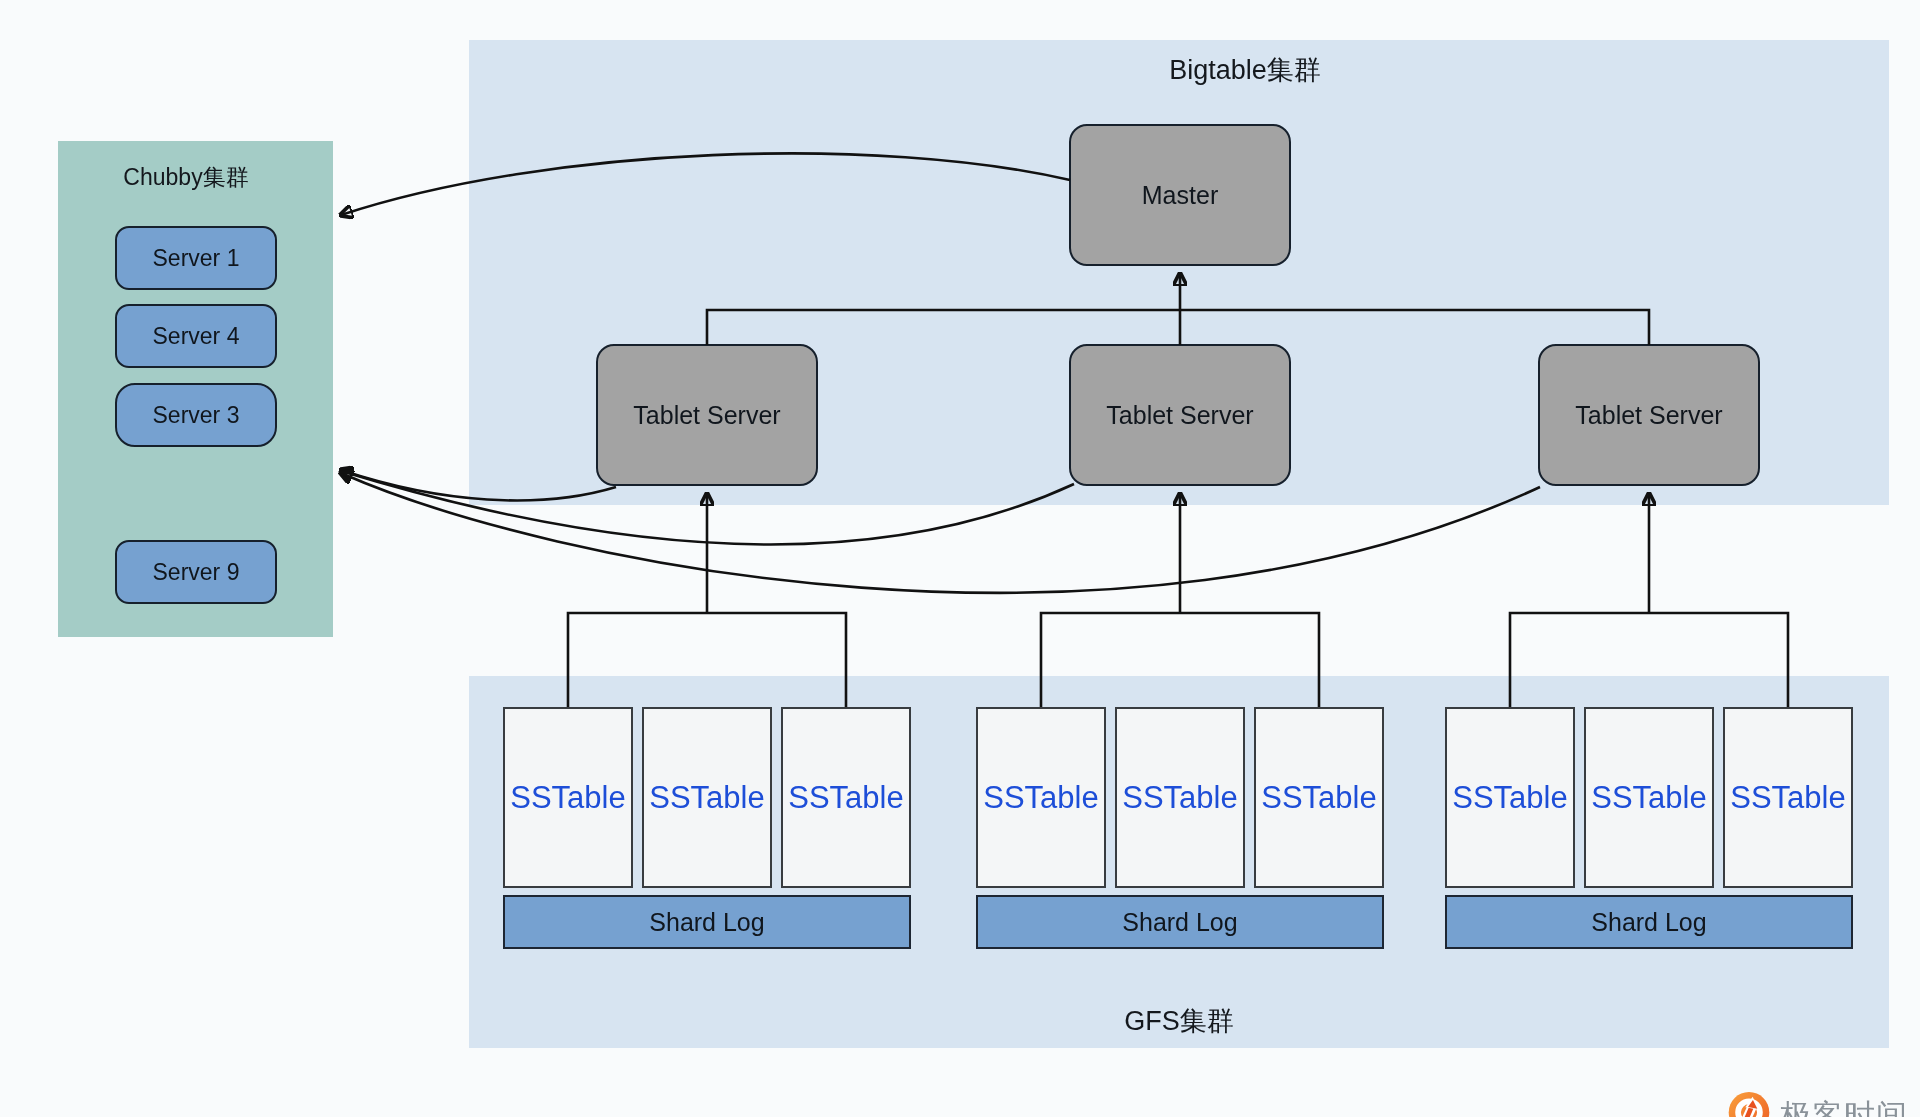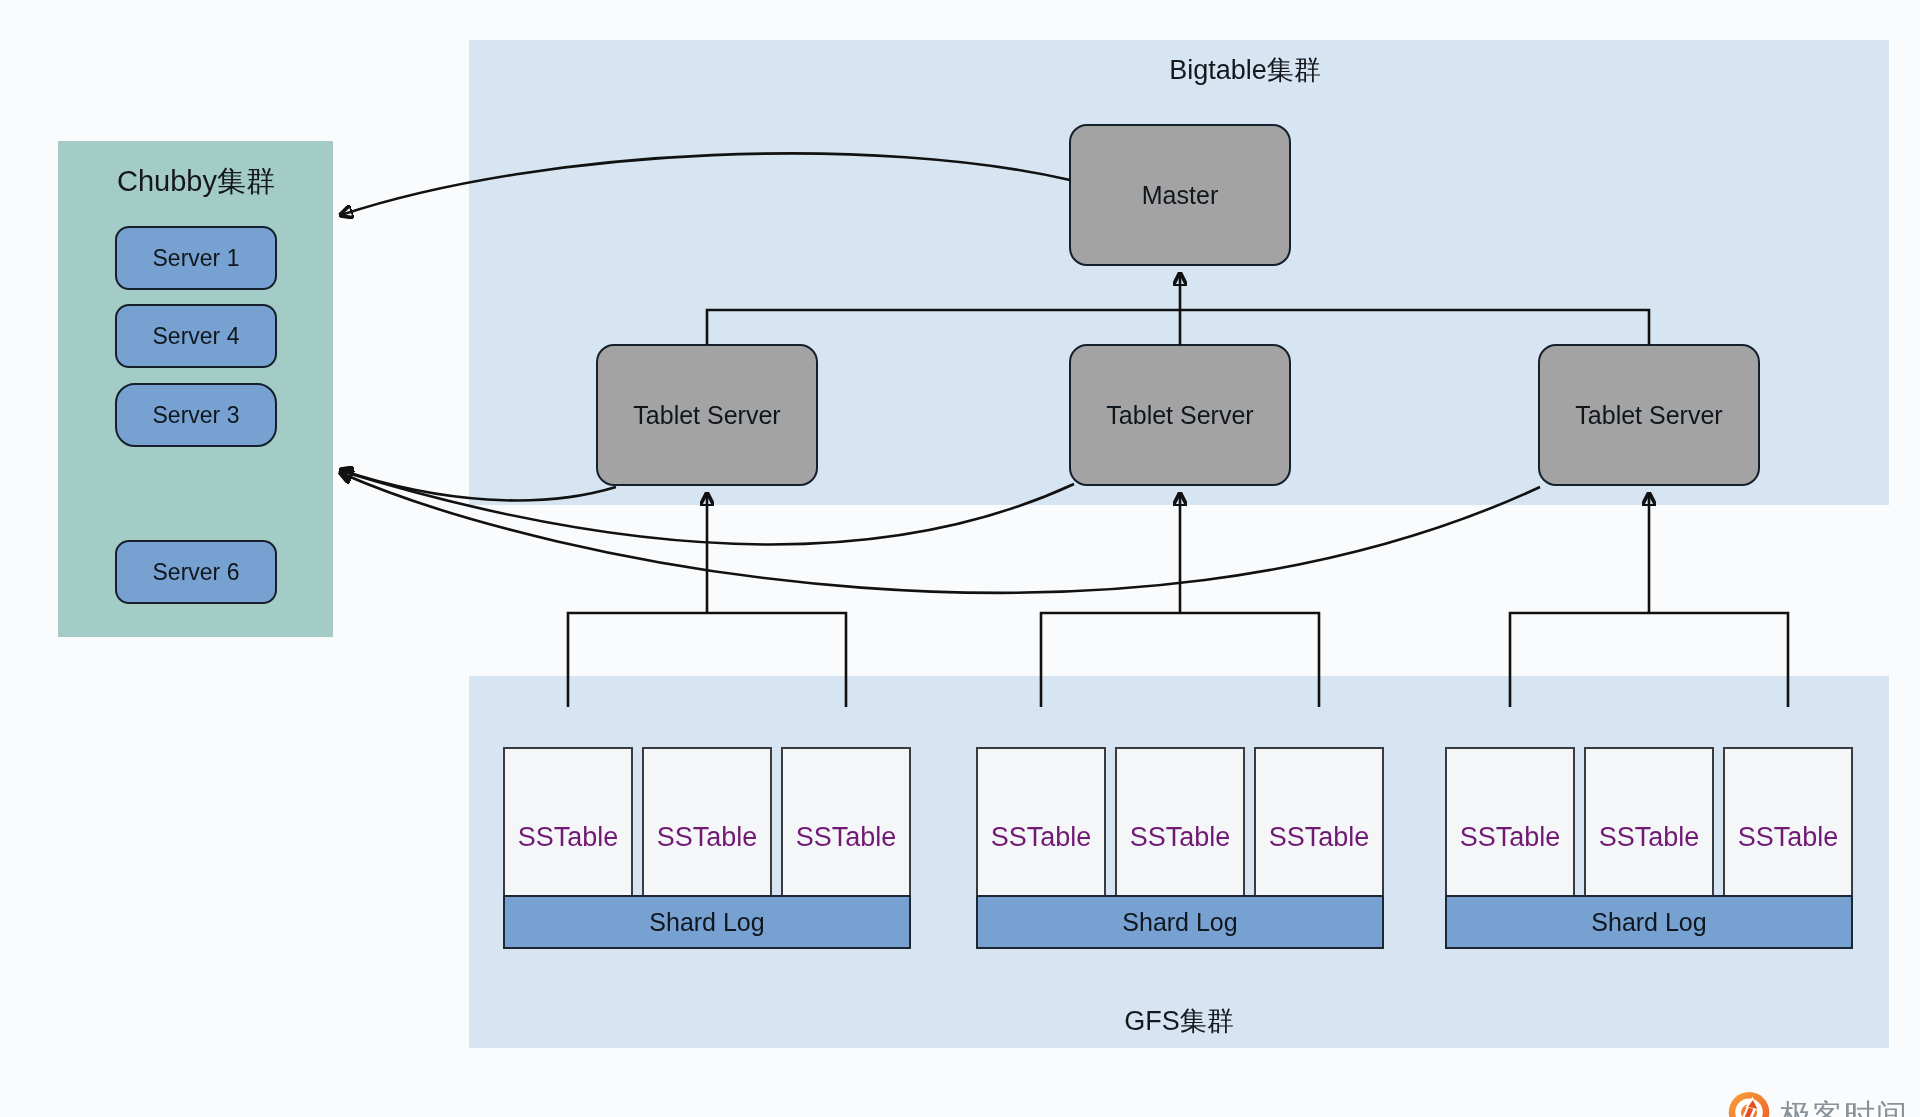--- a/index.html
+++ b/index.html
@@ -39,24 +39,23 @@
     display:flex;align-items:center;justify-content:center;
     font-size:23px;
     color:#10161d;
     box-sizing:border-box;
   }
   .sstable{
     position:absolute;
     background:#f4f6f7;
     border:2px solid #383c40;
     display:flex;align-items:center;justify-content:center;
-    font-size:27px;
-    color:#701a75;
+    font-size:31px;
+    color:#1d4ed8;
     box-sizing:border-box;
-    margin-top:40px;
   }
   .shardlog{
     position:absolute;
     background:#76a1d0;
     border:2px solid #1d2633;
     display:flex;align-items:center;justify-content:center;
     font-size:25px;
     color:#10161d;
     box-sizing:border-box;
   }
@@ -74,26 +73,26 @@
 <body>
 
 <div id="stage">
 
   <div class="panel blue" style="left:469px;top:40px;width:1420px;height:465px;"></div>
   <div class="panel blue" style="left:469px;top:676px;width:1420px;height:372px;"></div>
   <div class="panel teal" style="left:58px;top:141px;width:275px;height:496px;"></div>
 
   <div class="panel-title" style="left:469px;top:52px;width:1552px;">Bigtable集群</div>
   <div class="panel-title" style="left:469px;top:1003px;width:1420px;">GFS集群</div>
-  <div class="panel-title" style="left:72px;top:162px;width:248px;font-size:29px;">Chubby集群</div>
+  <div class="panel-title" style="left:62px;top:162px;width:248px;font-size:23px;">Chubby集群</div>
 
   <div class="server" style="left:115px;top:226px;width:162px;height:64px;">Server 1</div>
   <div class="server" style="left:115px;top:304px;width:162px;height:64px;">Server 4</div>
   <div class="server" style="left:115px;top:383px;width:162px;height:64px;border-radius:20px;">Server 3</div>
-  <div class="server" style="left:115px;top:540px;width:162px;height:64px;">Server 6</div>
+  <div class="server" style="left:115px;top:540px;width:162px;height:64px;">Server 9</div>
 
   <div class="node" style="left:1069px;top:124px;width:222px;height:142px;">Master</div>
 
   <div class="node" style="left:596px;top:344px;width:222px;height:142px;">Tablet Server</div>
   <div class="node" style="left:1069px;top:344px;width:222px;height:142px;">Tablet Server</div>
   <div class="node" style="left:1538px;top:344px;width:222px;height:142px;">Tablet Server</div>
 
   <div class="sstable" style="left:503px;top:707px;width:130px;height:181px;">SSTable</div>
   <div class="sstable" style="left:642px;top:707px;width:130px;height:181px;">SSTable</div>
   <div class="sstable" style="left:781px;top:707px;width:130px;height:181px;">SSTable</div>

